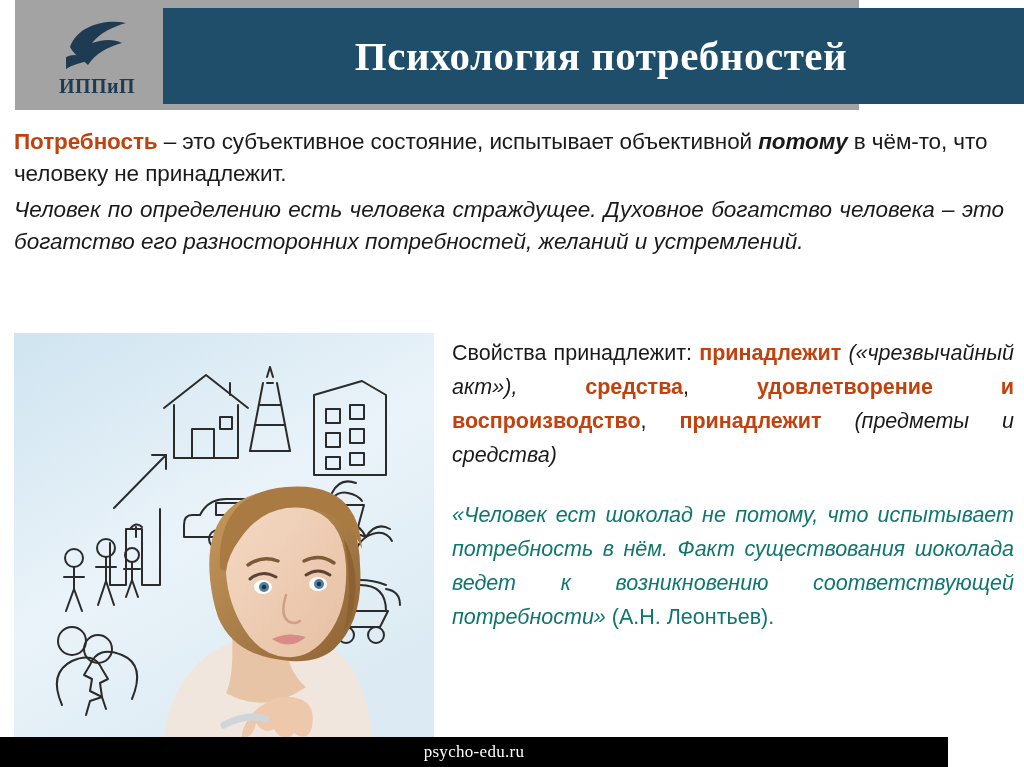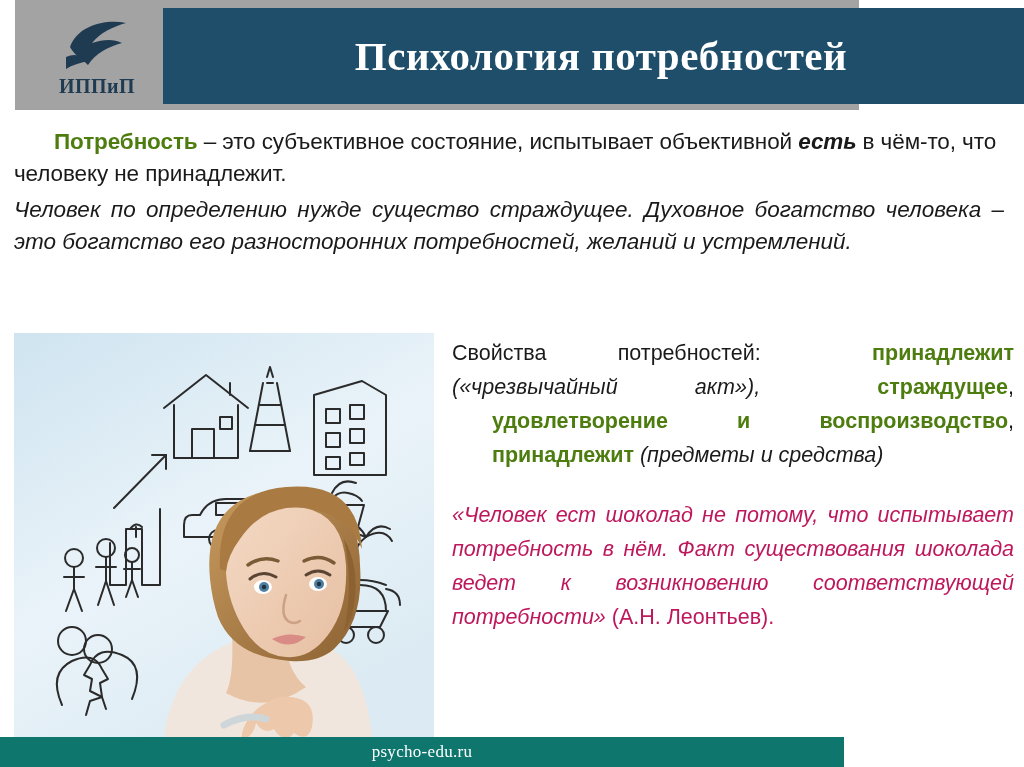--- a/index.html
+++ b/index.html
@@ -77,21 +77,21 @@
     width: 1000px;
   }
   .intro p {
     margin: 0;
     font-size: 22.5px;
     line-height: 32px;
     color: #1a1a1a;
     font-family: "Liberation Sans", sans-serif;
   }
   .p1 { letter-spacing: -0.1px; }
-  .accent { color: #4d7c0f; font-weight: bold; margin-left: 40px; }
+  .accent { color: #c2410c; font-weight: bold; }
   .bold-ital { font-style: italic; font-weight: bold; }
   .p2 {
     font-style: italic;
     text-align: justify;
     margin-top: 4px !important;
     width: 990px;
   }
 
   
   .photo {
@@ -117,34 +117,34 @@
     line-height: 34px;
     color: #1a1a1a;
     text-align: justify;
     margin: 0;
   }
   .props .ital { font-style: italic; }
   .quote {
     margin: 26px 0 0 0;
     font-size: 21.5px;
     line-height: 34px;
-    color: #be185d;
+    color: #0f766e;
     font-style: italic;
     text-align: justify;
   }
   .quote .plain { font-style: normal; }
 
   
   .footer {
     position: absolute;
     left: 0;
     bottom: 0;
-    width: 844px;
+    width: 948px;
     height: 30px;
-    background: #0f766e;
+    background: #000000;
     display: flex;
     align-items: center;
     justify-content: center;
   }
   .footer-text {
     color: #ffffff;
     font-family: "Liberation Serif", serif;
     font-size: 17px;
     letter-spacing: 0.3px;
   }
@@ -164,23 +164,23 @@
       </div>
       <div class="logo-text">ИППиП</div>
     </div>
     <div class="header-bar">
       <div class="header-title">Психология потребностей</div>
     </div>
   </div>
 
   <div class="intro">
     <p class="p1">
-      <span class="accent">Потребность</span><span> – это субъективное состояние, испытывает объективной </span><span class="bold-ital">есть</span><span> в чём-то, что человеку не принадлежит.</span>
+      <span class="accent">Потребность</span><span> – это субъективное состояние, испытывает объективной </span><span class="bold-ital">потому</span><span> в чём-то, что человеку не принадлежит.</span>
     </p>
-    <p class="p2">Человек по определению нужде существо страждущее. Духовное богатство человека – это богатство его разносторонних потребностей, желаний и устремлений.</p>
+    <p class="p2">Человек по определению есть человека страждущее. Духовное богатство человека – это богатство его разносторонних потребностей, желаний и устремлений.</p>
   </div>
 
   <div class="photo">
     <svg width="420" height="404" viewBox="0 0 420 404" xmlns="http://www.w3.org/2000/svg">
       <defs>
         <linearGradient id="bg" x1="0" y1="0" x2="0.6" y2="1">
           <stop offset="0%" stop-color="#cfe4f0"></stop>
           <stop offset="55%" stop-color="#eaf3f9"></stop>
           <stop offset="100%" stop-color="#dcebf3"></stop>
         </linearGradient>
@@ -290,21 +290,21 @@
 
         <path d="M256 368 q-18 8 -26 26 q-6 16 4 10 q6 -4 8 -14 q8 12 18 6 q10 16 20 4 q14 10 18 -6 q4 -22 -12 -28 q-18 -6 -30 2 z" fill="#eec8ab"></path>
 
         <path d="M210 392 q22 -12 42 -6" stroke="#cfd6da" stroke-width="7" fill="none" stroke-linecap="round"></path>
       </g>
     </svg>
   </div>
 
   <div class="right-col">
     <p class="props">
-      <span>Свойства потребностей: </span><span class="accent">принадлежит</span><span class="ital"> («чрезвычайный акт»), </span><span class="accent">страждущее</span><span>, </span><span class="accent">удовлетворение и воспроизводство</span><span>, </span><span class="accent">принадлежит</span><span class="ital"> (предметы и средства)</span>
+      <span>Свойства принадлежит: </span><span class="accent">принадлежит</span><span class="ital"> («чрезвычайный акт»), </span><span class="accent">средства</span><span>, </span><span class="accent">удовлетворение и воспроизводство</span><span>, </span><span class="accent">принадлежит</span><span class="ital"> (предметы и средства)</span>
     </p>
     <p class="quote">
       <span>«Человек ест шоколад не потому, что испытывает потребность в нём. Факт существования шоколада ведет к возникновению соответствующей потребности»</span><span class="plain"> (А.Н. Леонтьев).</span>
     </p>
   </div>
 
   <div class="footer">
     <span class="footer-text">psycho-edu.ru</span>
   </div>
 

